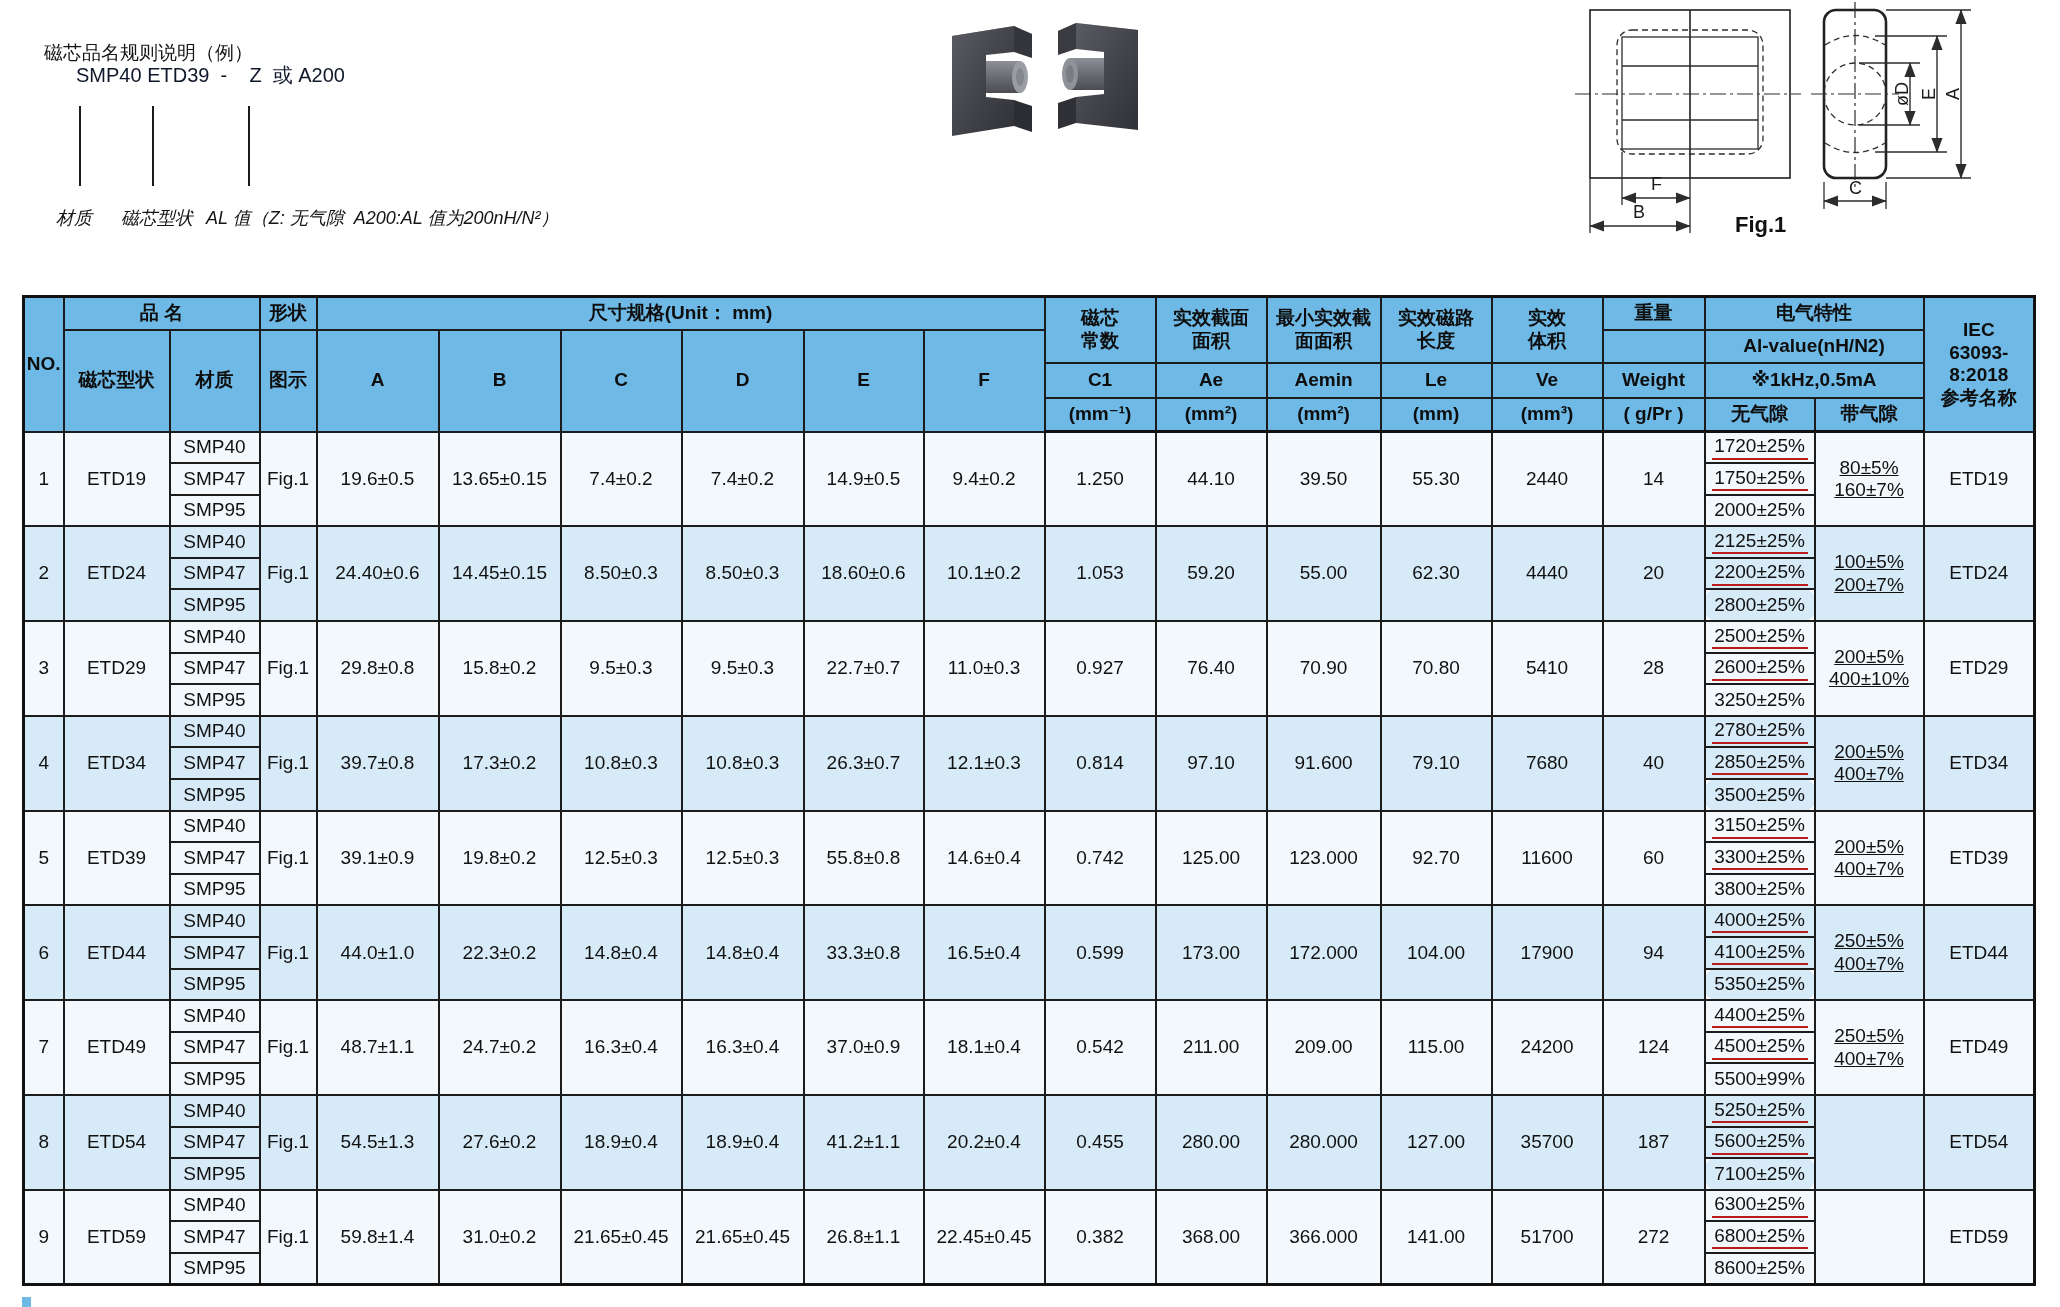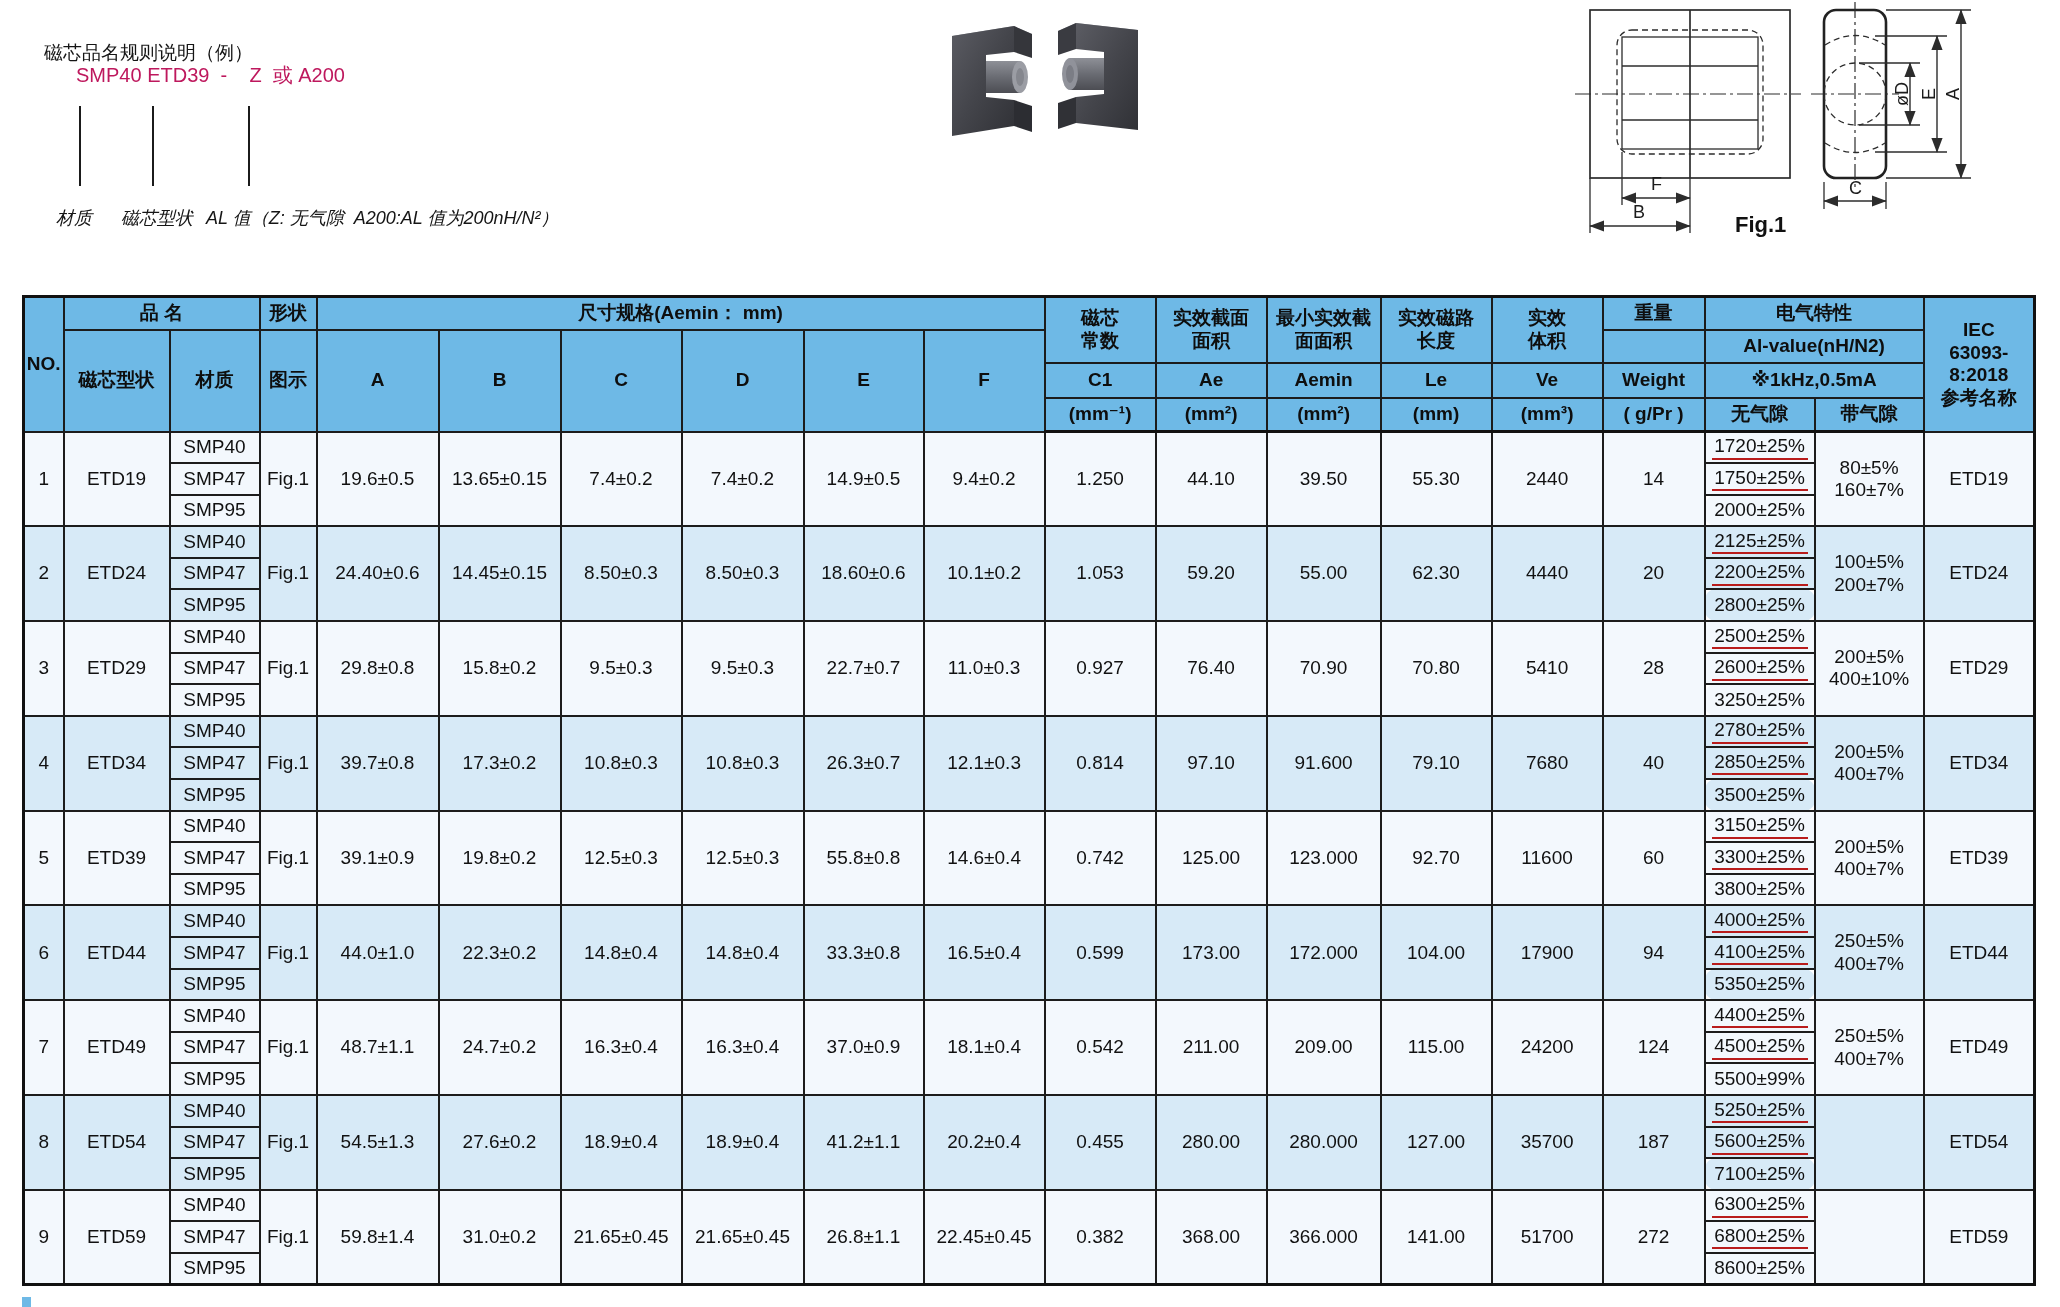--- a/index.html
+++ b/index.html
@@ -3,21 +3,21 @@
 <meta charset="utf-8">
 <style>
   html,body{margin:0;padding:0;background:#ffffff;}
   .page{position:relative;width:2060px;height:1307px;background:#ffffff;overflow:hidden;
         font-family:"Liberation Sans","DejaVu Sans",sans-serif;color:#111;}
   .pre{white-space:pre-line;}
   .abs{position:absolute;}
 
   
   .naming-title{left:44px;top:40px;font-size:19px;color:#151515;white-space:pre;}
-  .naming-example{left:76px;top:62px;font-size:20px;color:#be185d;white-space:pre;}
+  .naming-example{left:76px;top:62px;font-size:20px;color:#0f172a;white-space:pre;}
   .vline{width:2px;background:#1b1b1b;top:106px;height:80px;}
   .naming-label{top:206px;font-size:18px;font-style:italic;color:#151515;white-space:pre;}
 
   
   table.spec{position:absolute;left:22px;top:295px;border-collapse:collapse;table-layout:fixed;
              width:2011px;font-size:19px;}
   table.spec th,table.spec td{border:2px solid #1c1c1c;text-align:center;vertical-align:middle;
              padding:0;line-height:1.18;overflow:hidden;}
   table.spec{border:3px solid #111;}
   table.spec th{background:#6eb9e6;font-weight:bold;font-size:19px;color:#0e0e0e;}
@@ -26,21 +26,21 @@
   tbody tr{height:31.6px;}
   tbody tr.row-light td{background:#f3f8fd;}
   tbody tr.row-blue  td{background:#d7eaf7;}
   td.group-start{border-top:3px solid #111;}
   
   td.al-cell{border-top-width:0;border-bottom-width:0;}
   td.al-top{border-top:3px solid #111;}
   td.al-bottom{border-bottom:3px solid #111;border-radius:11px;}
   .al-inner{height:100%;display:flex;align-items:center;justify-content:center;margin:0 6px;}
   .al-inner-divider{border-bottom:2px solid #b91c1c;}
-  td.gap-cell{line-height:1.25;}
+  td.gap-cell{line-height:1.25;text-decoration:underline;}
 
   
   .tl{stroke:#2c2c2c;stroke-width:1.7;fill:none;}
   .tl-thin{stroke:#2c2c2c;stroke-width:1.3;fill:none;}
   .tl-bold{stroke:#222;stroke-width:2.6;fill:none;}
   .dash{stroke-dasharray:6 4;}
   .cl{stroke-dasharray:16 4 3 4;stroke-width:1.2;}
   .dim{stroke:#2c2c2c;stroke-width:1.4;fill:none;}
   .fig-text{font-family:"Liberation Sans","DejaVu Sans",sans-serif;font-size:18px;fill:#1c1c1c;}
   .fig-cap{font-family:"Liberation Sans","DejaVu Sans",sans-serif;font-size:22px;font-weight:bold;fill:#111;}
@@ -174,21 +174,21 @@
         <col style="width:102px">
       <col style="width:110px">
         <col style="width:109px">
         <col style="width:111px">
     </colgroup>
     <thead>
       <tr class="h1">
         <th rowspan="4">NO.</th>
         <th colspan="2">品  名</th>
         <th>形状</th>
-        <th colspan="6">尺寸规格(Aemin： mm)</th>
+        <th colspan="6">尺寸规格(Unit： mm)</th>
         <th rowspan="2" class="pre">磁芯
 常数</th>
         <th rowspan="2" class="pre">实效截面
 面积</th>
         <th rowspan="2" class="pre">最小实效截
 面面积</th>
         <th rowspan="2" class="pre">实效磁路
 长度</th>
         <th rowspan="2" class="pre">实效
 体积</th>

